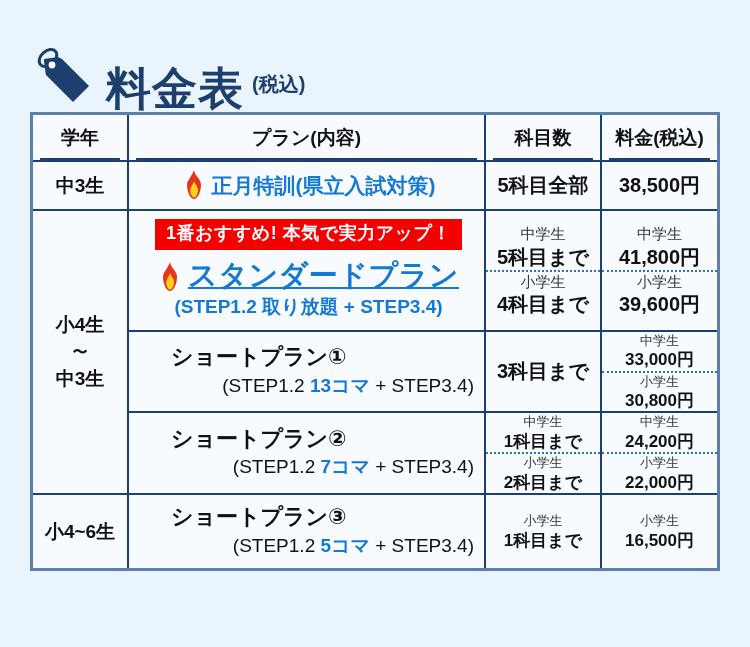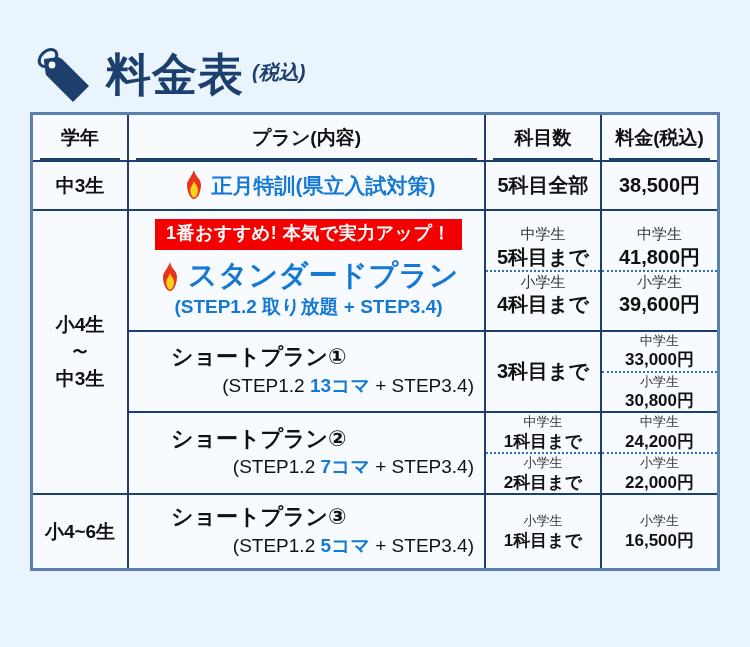--- a/index.html
+++ b/index.html
@@ -33,30 +33,29 @@
     margin-right: 12px;
     margin-top: 2px;
   }
   .title-text {
     font-size: 45px;
     font-weight: bold;
     color: #1d3f6e;
     letter-spacing: 1px;
     line-height: 1;
     position: relative;
-    top: 2px;
+    top: 16px;
   }
   .title-sub {
     font-size: 20px;
     font-weight: bold;
     color: #1d3f6e;
     margin-left: 8px;
     position: relative;
-    top: 0;
-    font-style: italic;
+    top: 12px;
   }
 
   
   .table-wrap {
     margin: 0 30px;
     border: 3px solid #5d7fae;
     background: #f97316;
     width: 690px;
   }
   table.price {
@@ -117,20 +116,21 @@
   .plan-title-blue {
     font-size: 21px;
     font-weight: bold;
     color: #1579d4;
     line-height: 1.25;
     white-space: nowrap;
   }
   .plan-title-blue.big {
     font-size: 29px;
     letter-spacing: 0.5px;
+    text-decoration: underline;
   }
   .plan-title-black {
     font-size: 22px;
     font-weight: bold;
     color: #111111;
     line-height: 1.3;
     text-align: left;
     padding-left: 28px;
   }
   .plan-sub {

